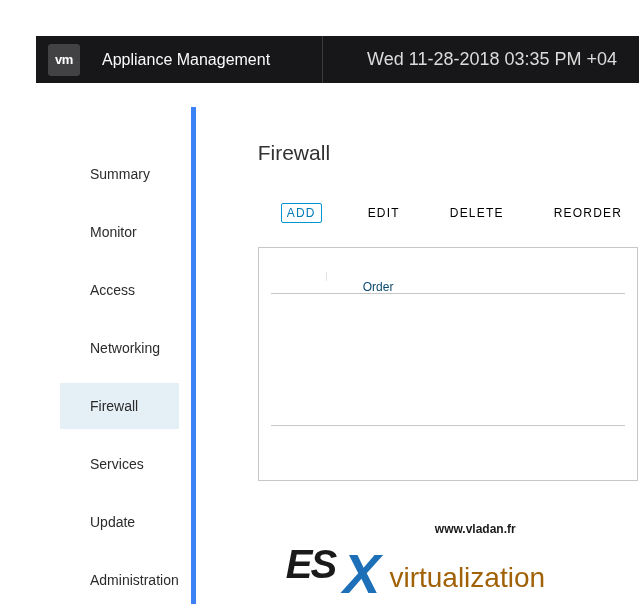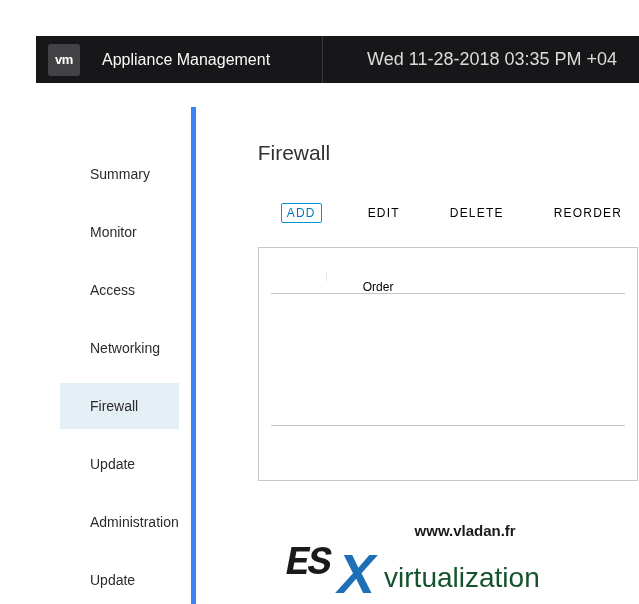--- a/index.html
+++ b/index.html
@@ -111,21 +111,21 @@
   height: 34px;
 }
 .th-sel {
   width: 44px;
   border-right: 1px solid #e3e3e3;
 }
 .th-order {
   flex: 1;
   padding: 8px 12px;
   font-size: 12px;
-  color: #000000;
+  color: #0c4a6e;
 }
 .tbody {
   height: 120px;
   background: #fff;
   border-bottom: 1px solid #c7c7c7;
 }
 .tfoot {
   height: 30px;
   background: #fff;
 }
@@ -141,41 +141,40 @@
   display: flex;
   align-items: flex-end;
   line-height: 1;
 }
 .wm-es {
   font-size: 40px;
   font-weight: 900;
   font-style: italic;
   color: #1a1a1a;
   letter-spacing: -2px;
-  font-family: Liberation Mono, monospace;
 }
 .wm-x {
   font-size: 56px;
   font-weight: 900;
   font-style: italic;
   color: #1d6fb8;
   margin: 0 -3px -6px -4px;
 }
 .wm-virt {
   font-size: 28px;
   font-weight: 400;
-  color: #14532d;
+  color: #a16207;
   font-style: normal;
   margin-bottom: 4px;
 }
 .wm-url {
   position: absolute;
   top: -10px;
   right: 14px;
-  font-size: 15px;
+  font-size: 12px;
   font-weight: 700;
   color: #1a1a1a;
 }
 </style>
 </head>
 <body>
 
 <div class="topbar">
   <div class="vm-logo">vm</div>
   <div class="app-title">Appliance Management</div>
@@ -184,20 +183,21 @@
 </div>
 
 <div class="body-row">
 
   <div class="sidebar">
     <div class="side-item">Summary</div>
     <div class="side-item">Monitor</div>
     <div class="side-item">Access</div>
     <div class="side-item">Networking</div>
     <div class="side-item active">Firewall</div>
+    <div class="side-item">Services</div>
     <div class="side-item">Update</div>
     <div class="side-item">Administration</div>
     <div class="side-item">Update</div>
   </div>
 
   <div class="main">
     <div class="page-title">Firewall</div>
 
     <div class="toolbar">
       <span class="tb-btn add">ADD</span>

